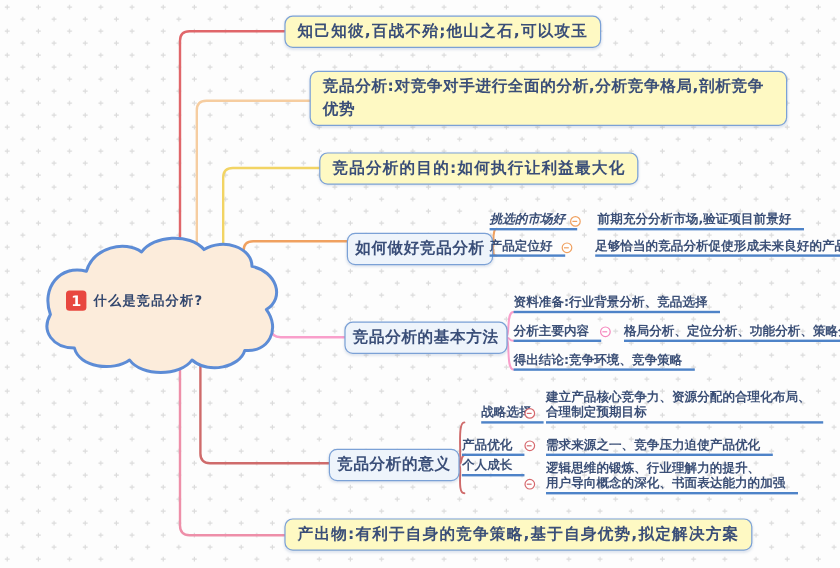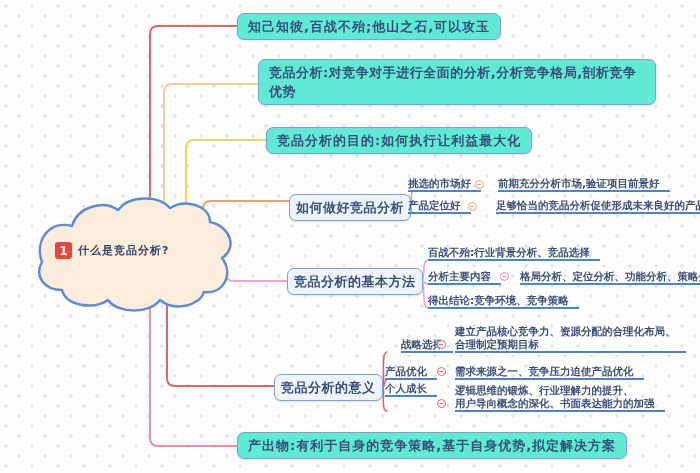--- a/index.html
+++ b/index.html
@@ -3,21 +3,21 @@
 <meta charset="utf-8">
 <style>
   html,body{margin:0;padding:0;}
   body{font-family:"DejaVu Sans","Liberation Sans",sans-serif;background:#fdfdfd;}
   #stage{position:relative;width:700px;height:473px;overflow:hidden;background:#fdfdfd;}
   #bg-pattern,#wires{position:absolute;left:0;top:0;z-index:0;}
   #wires{z-index:1;}
   .node-layer{position:absolute;left:0;top:0;width:700px;height:473px;z-index:2;}
 
   
-  .box{position:absolute;box-sizing:border-box;border:1.5px solid #7ba1d6;background:#5eead4;
+  .box{position:absolute;box-sizing:border-box;border:1.5px solid #7ba1d6;background:#fef9c3;
        border-radius:7px;padding:3px 10px;font-size:13px;line-height:19px;font-weight:600;
        color:#3a4e78;white-space:nowrap;letter-spacing:1px;box-shadow:0 1px 2px rgba(90,120,170,.18);}
   .box.wrap{white-space:normal;width:398px;letter-spacing:.5px;}
   .box.parent{background:#eef4fb;padding:3px 6px;letter-spacing:.5px;}
 
   
   .child-label,.child-detail{position:absolute;font-size:10.5px;line-height:13px;font-weight:600;
        color:#3c5077;border-bottom:2px solid #4e83c8;white-space:nowrap;padding-right:10px;}
   .child-detail.multi{white-space:pre-line;line-height:12.5px;font-family:Liberation Mono, monospace;}
 
@@ -86,33 +86,33 @@
       <span class="root-badge">1</span>
       <span class="root-text">什么是竞品分析?</span>
     </div>
 
     <div class="box" style="left:237px;top:13px;">知己知彼,百战不殆;他山之石,可以攻玉</div>
     <div class="box wrap" style="left:258px;top:59px;">竞品分析:对竞争对手进行全面的分析,分析竞争格局,剖析竞争优势</div>
     <div class="box" style="left:266px;top:127px;">竞品分析的目的:如何执行让利益最大化</div>
     <div class="box" style="left:237px;top:432px;">产出物:有利于自身的竞争策略,基于自身优势,拟定解决方案</div>
 
     <div class="box parent" style="left:289px;top:194px;">如何做好竞品分析</div>
-    <div class="child-label" style="left:408px;top:177px;">挑选的市场好</div>
+    <div class="child-label" style="left:408px;top:177px;font-style:italic;">挑选的市场好</div>
     <span class="marker mk-orange" style="left:475px;top:180px;">
         <i></i>
       </span>
     <div class="child-detail" style="left:498px;top:177px;">前期充分分析市场,验证项目前景好</div>
     <div class="child-label" style="left:408px;top:199px;">产品定位好</div>
     <span class="marker mk-orange" style="left:468px;top:202px;">
         <i></i>
       </span>
     <div class="child-detail" style="left:496px;top:199px;">足够恰当的竞品分析促使形成未来良好的产品策略</div>
 
     <div class="box parent" style="left:287px;top:268px;">竞品分析的基本方法</div>
-    <div class="child-label" style="left:428px;top:246px;">百战不殆:行业背景分析、竞品选择</div>
+    <div class="child-label" style="left:428px;top:246px;">资料准备:行业背景分析、竞品选择</div>
     <div class="child-label" style="left:428px;top:270px;">分析主要内容</div>
     <span class="marker mk-pink" style="left:500px;top:272px;">
         <i></i>
       </span>
     <div class="child-detail" style="left:520px;top:270px;">格局分析、定位分析、功能分析、策略分析</div>
     <div class="child-label" style="left:428px;top:294px;">得出结论:竞争环境、竞争策略</div>
 
     <div class="box parent" style="left:274px;top:374px;">竞品分析的意义</div>
     <div class="child-label" style="left:385px;top:338px;margin-left:16px;">战略选择</div>
     <span class="marker mk-red" style="left:437px;top:340px;">

